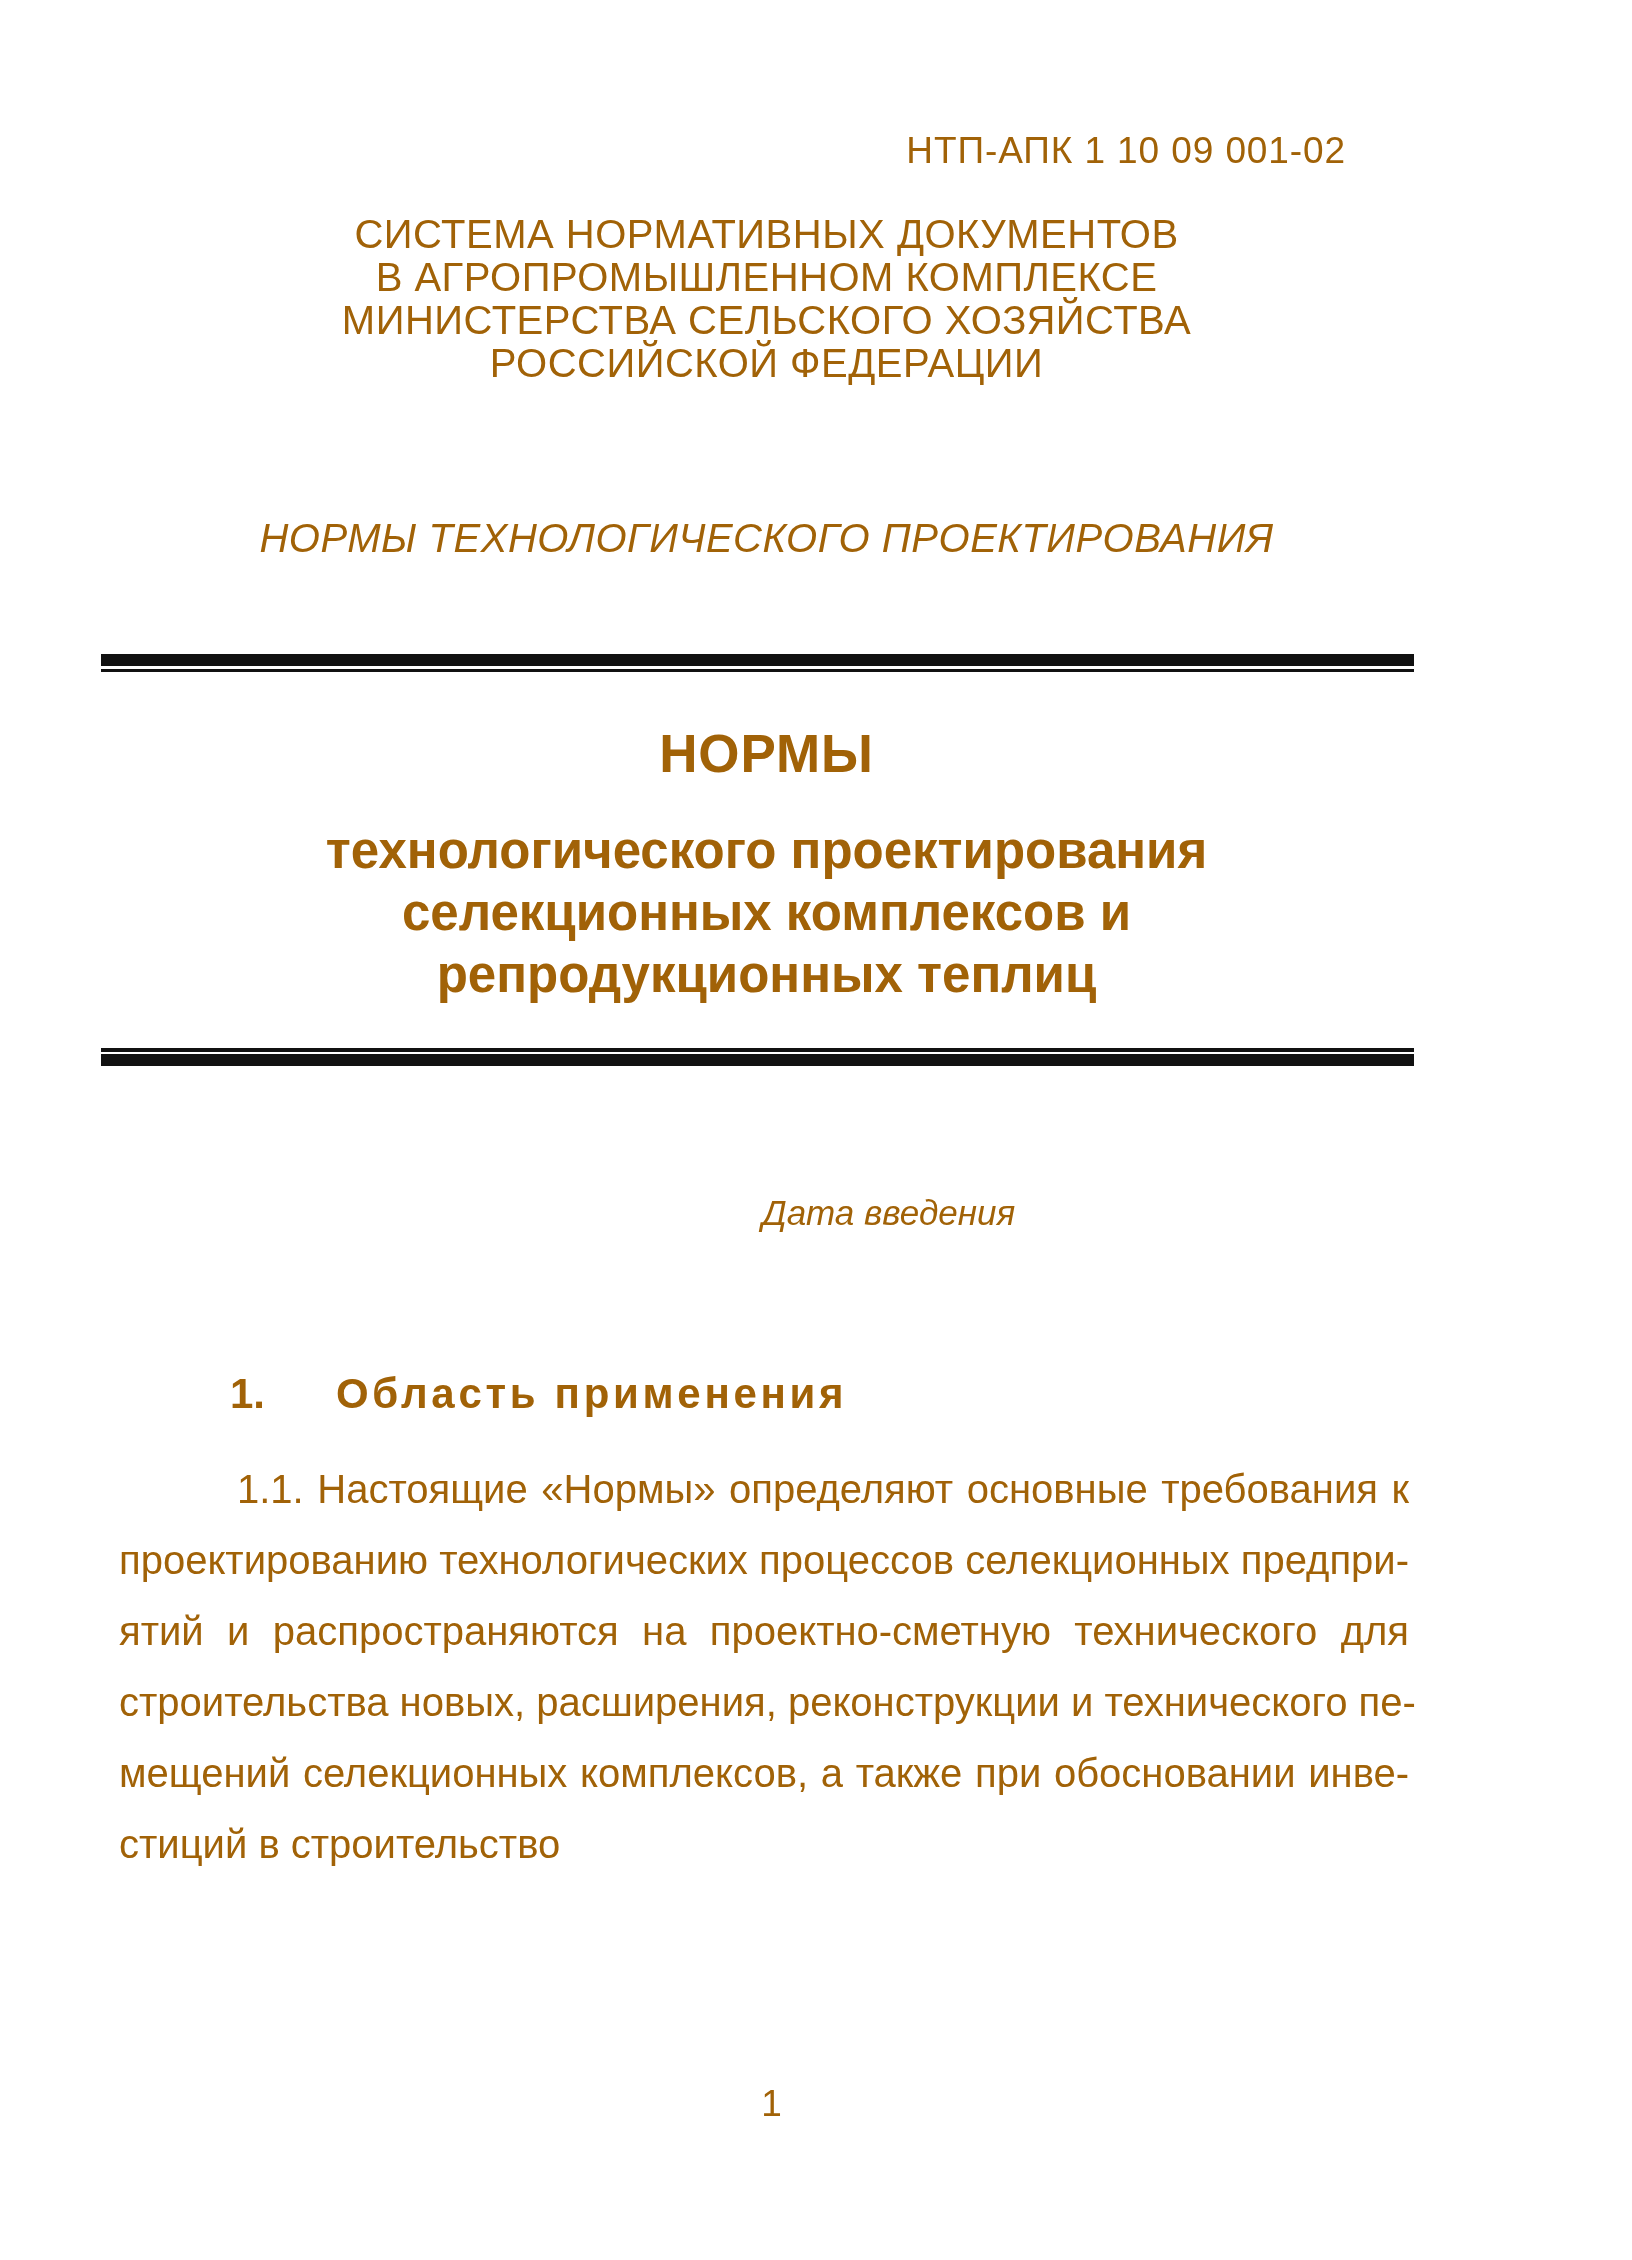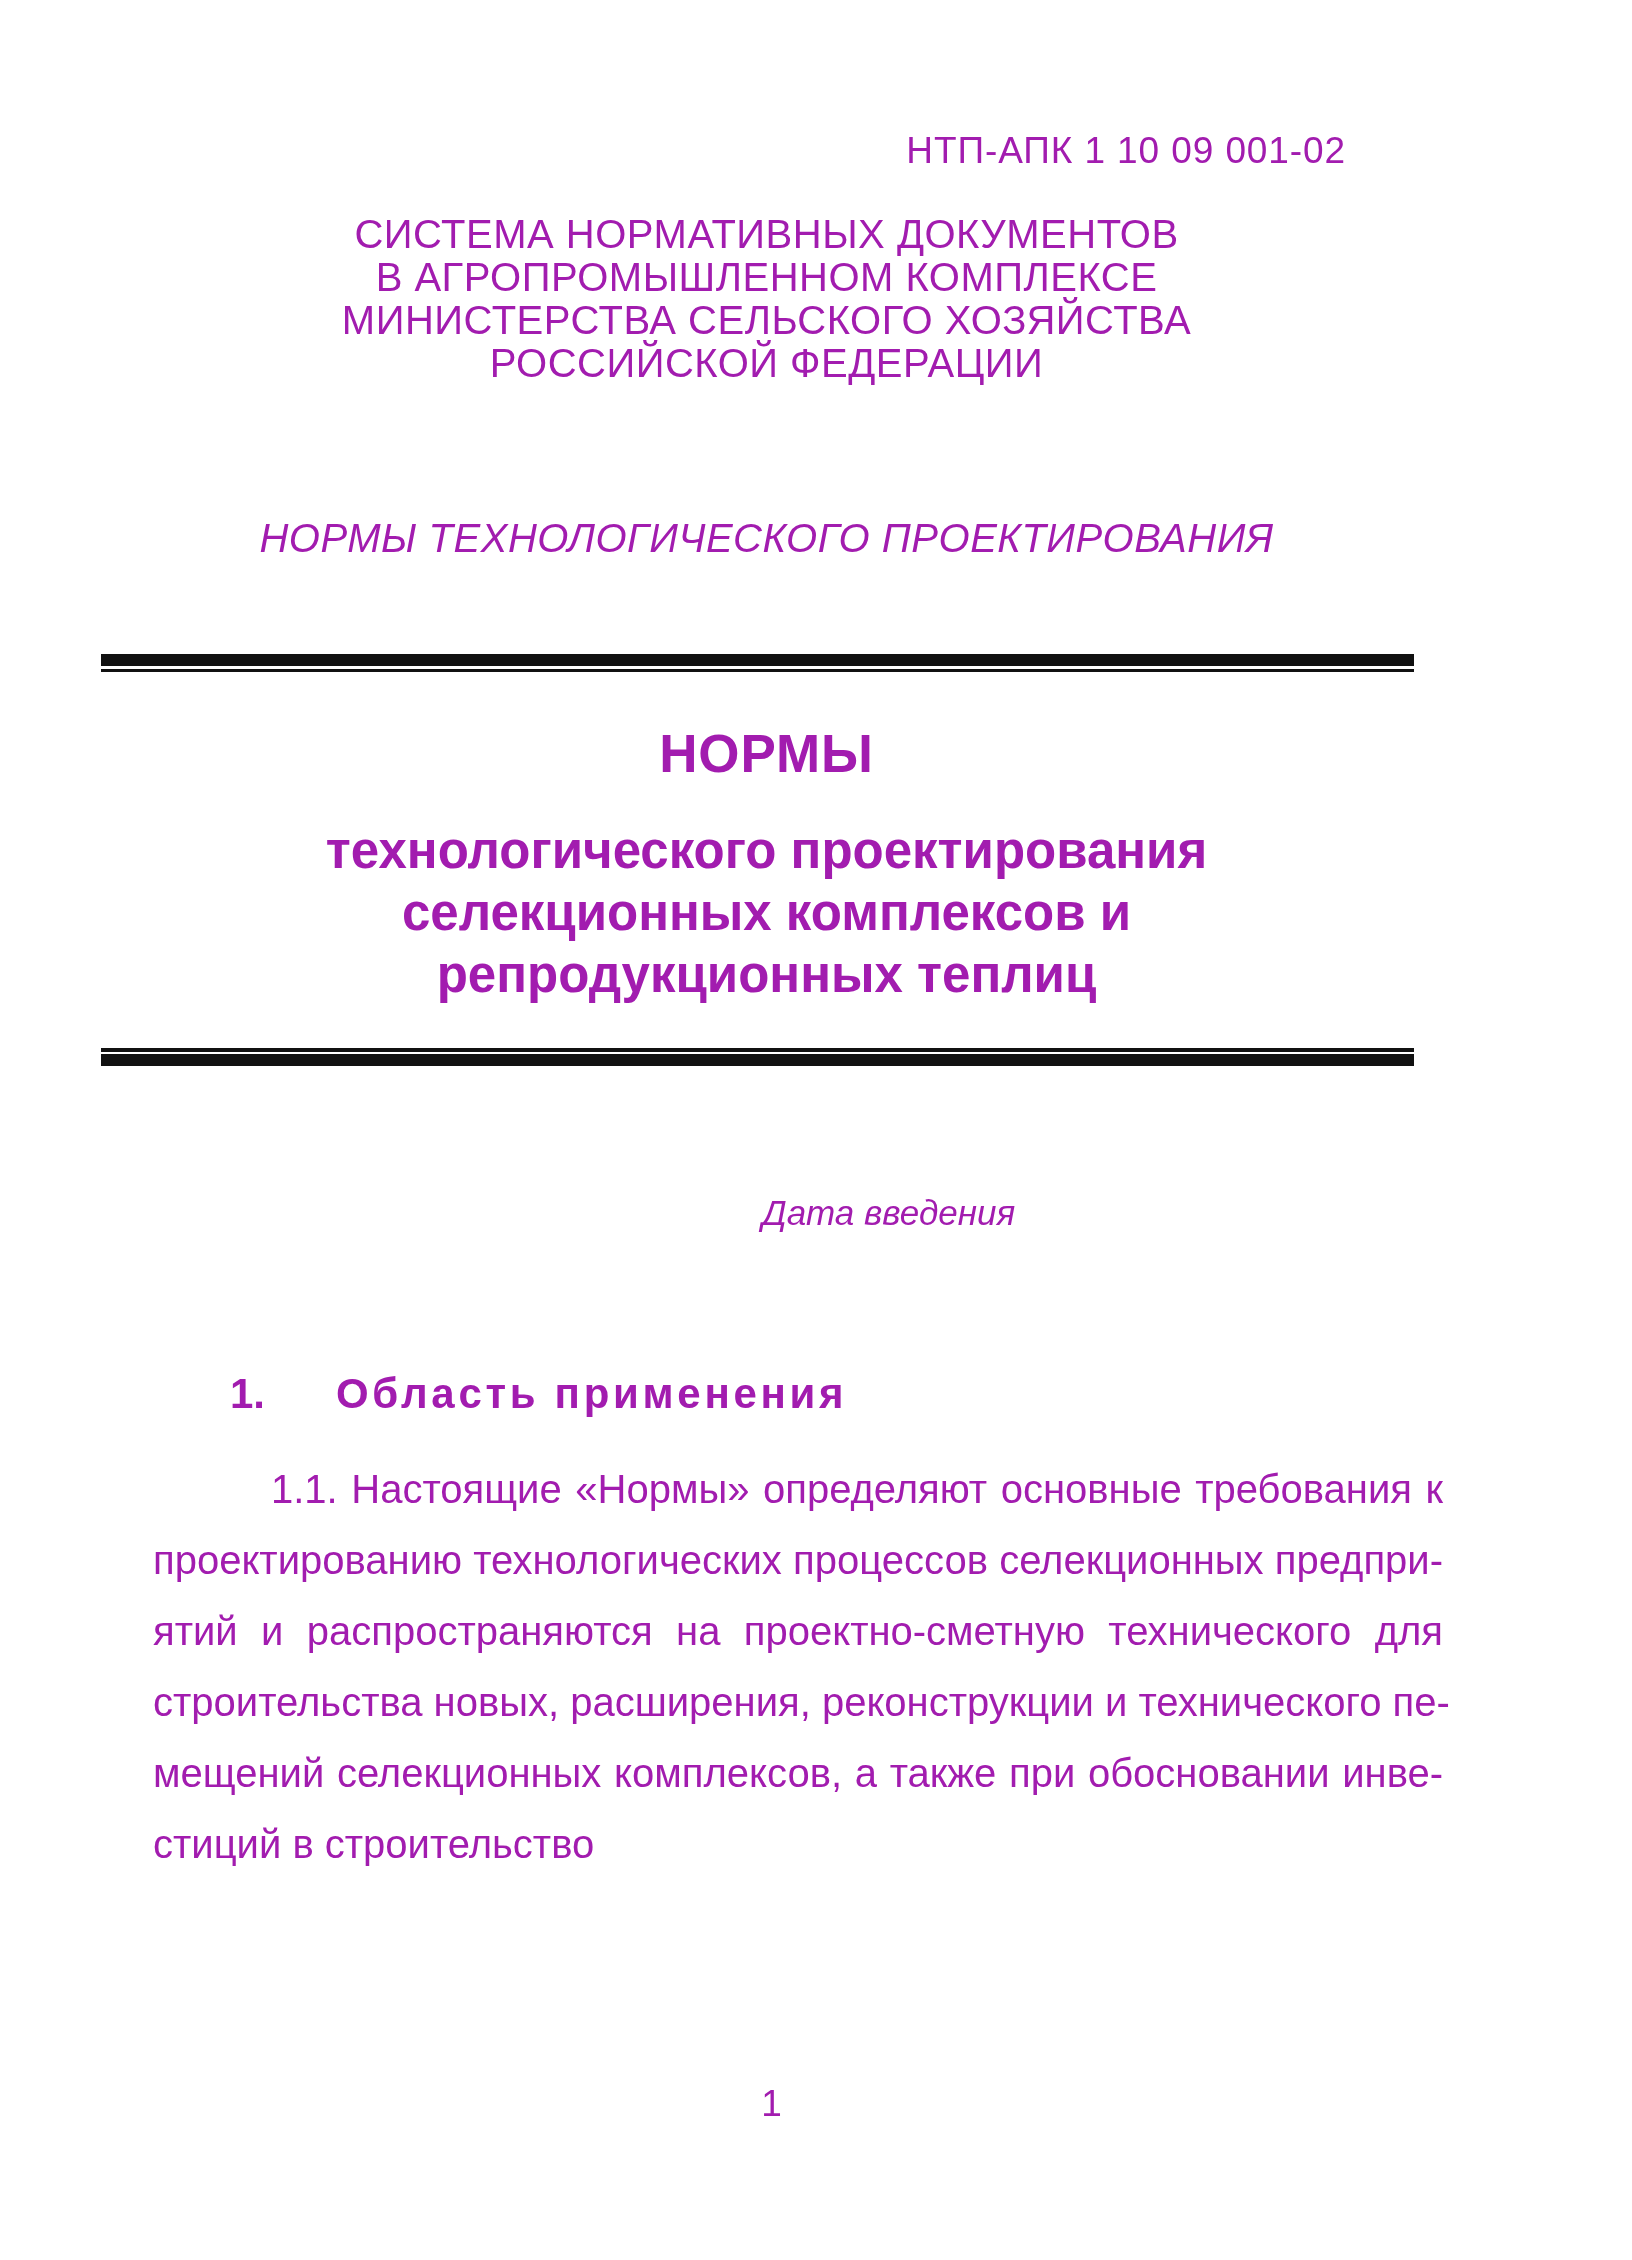--- a/index.html
+++ b/index.html
@@ -5,21 +5,21 @@
   html, body {
     margin: 0;
     padding: 0;
     background: #ffffff;
   }
   .page {
     position: relative;
     width: 1633px;
     height: 2261px;
     background: #ffffff;
-    color: #a21caf;
+    color: #a16207;
     font-family: "Liberation Sans", sans-serif;
     overflow: hidden;
   }
   
   .doc-code {
     position: absolute;
     top: 130px;
     right: 287px;
     font-size: 37px;
     letter-spacing: 0.9px;
@@ -91,21 +91,20 @@
   }
   .section-heading .sec-title {
     letter-spacing: 3.7px;
   }
   .paragraph {
     position: absolute;
     left: 119px;
     top: 1454px;
     width: 1290px;
     font-size: 40px;
-    margin-left: 34px;
   }
   .paragraph .line {
     height: 71px;
     line-height: 71px;
     text-align: justify;
     text-align-last: justify;
     text-justify: inter-word;
     white-space: nowrap;
   }
   .paragraph .line.indent { text-indent: 118px; }

